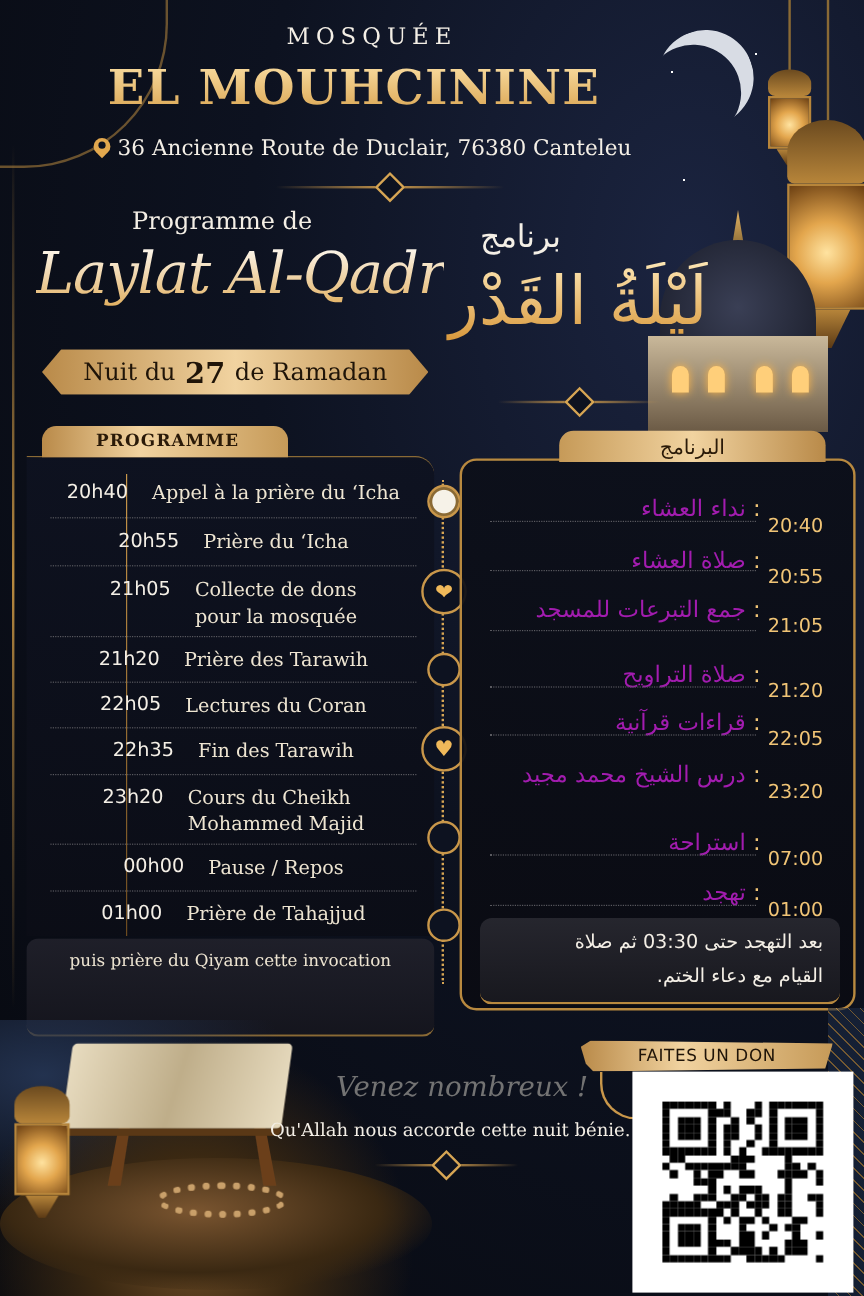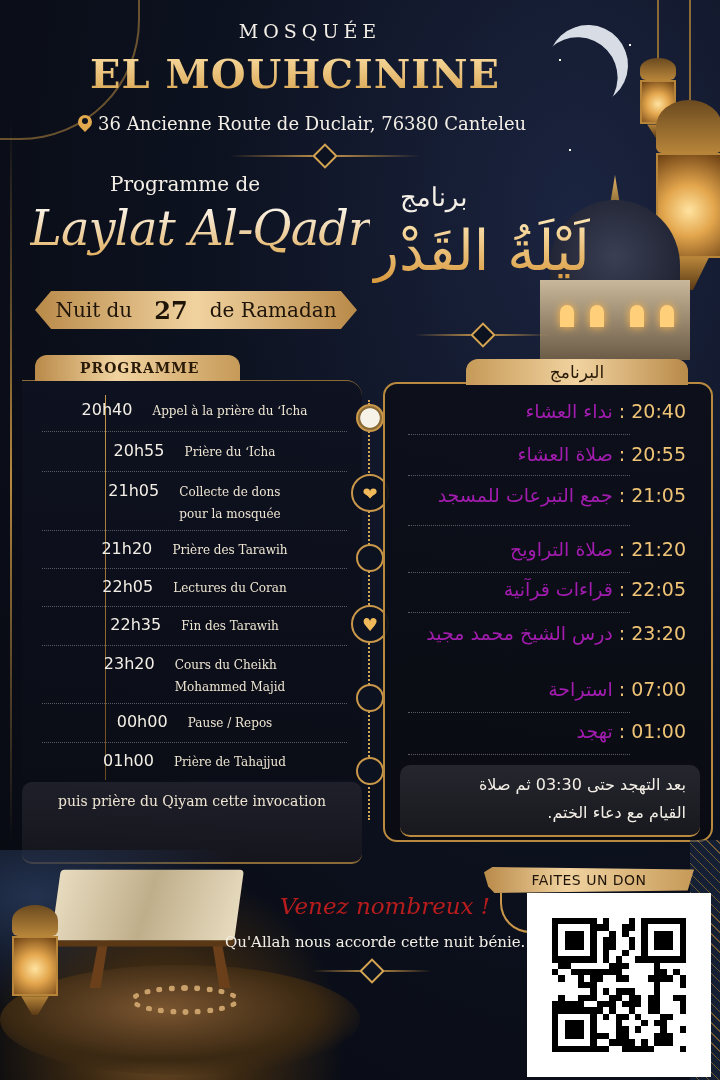--- a/index.html
+++ b/index.html
@@ -51,75 +51,75 @@
   .pin::after { content: ""; position: absolute; left: 4px; top: 3px; width: 6px; height: 6px; border-radius: 50%; background: #0d1220; }
   .divider { position: absolute; height: 2px; background: linear-gradient(90deg, transparent, #c9974a, transparent); }
   .divider .orn { position: absolute; left: 50%; top: -8px; width: 18px; height: 18px; margin-left: -9px; border: 2px solid #d6a554; transform: rotate(45deg); background: #0d1220; }
 
   .prog-de { position: absolute; top: 172px; left: 110px; font-size: 20px; color: #f4efe6; }
   .laylat { position: absolute; top: 200px; left: 30px; font-size: 48px; font-style: italic; font-family: "DejaVu Serif", serif;
     background: linear-gradient(#ffffff, #e2b060); -webkit-background-clip: text; background-clip: text; color: transparent; letter-spacing: -1px; }
   .nuit-banner { position: absolute; top: 291px; left: 35px; width: 322px; height: 38px;
     background: linear-gradient(90deg, #b98a49, #f1d3a0 50%, #b98a49);
     clip-path: polygon(5% 0, 95% 0, 100% 50%, 95% 100%, 5% 100%, 0 50%);
-    display: flex; align-items: center; justify-content: center; gap: 22px; color: #1f1408; font-size: 20px; }
+    display: flex; align-items: center; justify-content: center; gap: 8px; color: #1f1408; font-size: 20px; }
   .nuit-banner .num { font-weight: bold; font-size: 24px; }
 
   .ar-barnamaj { position: absolute; top: 182px; left: 400px; font-size: 26px; color: #f4efe6; direction: rtl; }
   .ar-qadr { position: absolute; top: 218px; left: 372px; font-size: 56px; direction: rtl;
     background: linear-gradient(#fde6b4, #d8983c); -webkit-background-clip: text; background-clip: text; color: transparent; }
 
   
   .tab-left { position: absolute; top: 355px; left: 35px; width: 205px; height: 26px;
     background: linear-gradient(90deg, #b98a49, #f1d3a0 40%, #c69a58);
     border-radius: 12px 12px 0 0; display: flex; align-items: center; padding-left: 45px;
     color: #2a1a08; font-weight: bold; font-size: 14px; letter-spacing: 1px; }
   .panel-left { position: absolute; top: 380px; left: 22px; width: 340px; height: 400px;
     background: linear-gradient(#0e1220ee, #0b0d16ee); border-top: 1px solid #8a6a35; border-radius: 0 16px 0 0; }
   .col-divider { position: absolute; top: 395px; left: 105px; width: 1px; height: 385px; background: linear-gradient(#c9974a, #6b4a1f); }
   .row-left { position: absolute; left: 42px; width: 305px; display: flex; border-bottom: 1px dotted #5a5a60; justify-content: center; }
   .row-left .t { width: 63px; font-family: "DejaVu Sans", sans-serif; font-size: 16px; color: #f4efe6; }
-  .row-left .d { padding-left: 8px; font-size: 12px; color: #eee5d2; line-height: 22px; }
+  .row-left .d { padding-left: 8px; font-size: 16px; color: #eee5d2; line-height: 22px; }
 
   .note-left { position: absolute; top: 782px; left: 22px; width: 340px; height: 82px; background: linear-gradient(#22222cdd, #16161edd);
     border-radius: 10px; border-bottom: 2px solid #8a6a35; text-align: center; font-size: 14px; line-height: 22px; padding-top: 8px; color: #eee5d2; }
 
   .timeline { position: absolute; left: 368px; top: 400px; width: 2px; height: 420px; border-left: 2px dotted #d6a554; }
   .tl-node { position: absolute; width: 28px; height: 28px; margin-left: -14px; border: 2px solid #c9974a; border-radius: 50%; background: #0d1220; }
   .tl-node.icon { width: 38px; height: 38px; margin-left: -19px; display: flex; align-items: center; justify-content: center; color: #f0b95a; font-size: 18px; font-family: "DejaVu Sans", sans-serif; }
   .tl-node.clock { width: 28px; height: 28px; margin-left: -14px; background: radial-gradient(#f6f2e8 55%, #8a6a35 60%); }
 
   .tab-right { position: absolute; top: 359px; left: 466px; width: 222px; height: 26px;
     background: linear-gradient(90deg, #c69a58, #f1d3a0 50%, #b98a49);
     border-radius: 12px 12px 0 0; display: flex; align-items: center; justify-content: center;
     color: #2a1a08; font-size: 17px; direction: rtl; }
   .panel-right { position: absolute; top: 382px; left: 383px; width: 330px; height: 460px;
     background: linear-gradient(#0c0f19ee, #0a0b12ee); border: 2px solid #b8893f; border-radius: 14px; }
   .row-right { position: absolute; right: 34px; display: flex; direction: rtl; align-items: center; gap: 6px; }
-  .row-right .t { font-family: "DejaVu Sans", sans-serif; font-size: 19px; color: #f0c476; direction: ltr; }
+  .row-right .t { font-family: "DejaVu Sans", sans-serif; font-size: 16px; color: #f0c476; direction: ltr; margin-top: 28px; }
   .row-right .sep { font-family: "DejaVu Sans", sans-serif; font-size: 19px; color: #f0c476; }
   .row-right .d { font-family: "DejaVu Sans", sans-serif; font-size: 19px; color: #a21caf; }
   .rdash { position: absolute; left: 408px; width: 222px; border-bottom: 1px dotted #5a5a60; }
   .note-right { position: absolute; top: 765px; left: 400px; width: 300px; height: 72px;
     background: linear-gradient(#2a2a32dd, #1a1a20dd); border-radius: 10px; border-bottom: 2px solid #b8893f;
     direction: rtl; text-align: right; padding: 6px 14px; font-family: "DejaVu Sans", sans-serif; font-size: 16px; line-height: 28px; color: #f4efe6; }
 
   
   .quran-scene { position: absolute; left: 0; top: 850px; width: 360px; height: 230px;
     background: radial-gradient(ellipse at 45% 85%, #6b4a25 0%, #3a2812 30%, transparent 65%),
                 radial-gradient(ellipse at 10% 20%, #23324f 0%, transparent 45%); }
   .book { position: absolute; left: 55px; top: 870px; width: 185px; height: 70px; background: linear-gradient(100deg, #e8dcc0, #bfae8a 50%, #e8dcc0);
     transform: skewY(-8deg) rotate(8deg); border-radius: 4px; box-shadow: 0 6px 0 #5a3816; }
   .stand { position: absolute; left: 95px; top: 930px; width: 130px; height: 60px;
     border-left: 10px solid #6b3f1a; border-right: 10px solid #6b3f1a; transform: perspective(200px) rotateX(30deg); }
   .lantern-small { position: absolute; left: 12px; top: 905px; width: 46px; height: 110px; }
   .beads { position: absolute; left: 130px; top: 985px; width: 110px; height: 30px; border: 6px dotted #c9a06a; border-radius: 50%; }
   .table-top { position: absolute; left: 0; top: 965px; width: 360px; height: 110px; background: radial-gradient(ellipse at 45% 40%, #7a5530 0%, #3a2812 55%, transparent 75%); border-radius: 50%; }
 
-  .venez { position: absolute; top: 893px; left: 280px; font-size: 23px; font-style: italic; color: #b91c1c; }
+  .venez { position: absolute; top: 893px; left: 280px; font-size: 23px; font-style: italic; color: #737373; }
   .qu-allah { position: absolute; top: 933px; left: 225px; font-size: 15px; color: #f4efe6; }
 
   .don-banner { position: absolute; top: 867px; left: 484px; width: 210px; height: 26px;
     background: linear-gradient(90deg, #b98a49, #f1d3a0 40%, #c69a58);
     clip-path: polygon(0 20%, 4% 0, 100% 10%, 97% 90%, 5% 100%, 2% 75%);
     display: flex; align-items: center; justify-content: center; color: #1f1408; font-family: "DejaVu Sans", sans-serif; font-size: 14px; letter-spacing: .5px; }
   .arrow { position: absolute; left: 500px; top: 893px; width: 30px; height: 40px; border-left: 2px solid #c9974a; border-bottom: 2px solid #c9974a; border-radius: 0 0 0 30px; }
   .qr { position: absolute; top: 893px; left: 527px; width: 184px; height: 184px; background: #fff; padding: 25px; }
   .qr-grid { width: 134px; height: 134px; display: grid; grid-template-columns: repeat(21, 1fr); grid-template-rows: repeat(21, 1fr); }
   .qr-grid span { display: block; }

